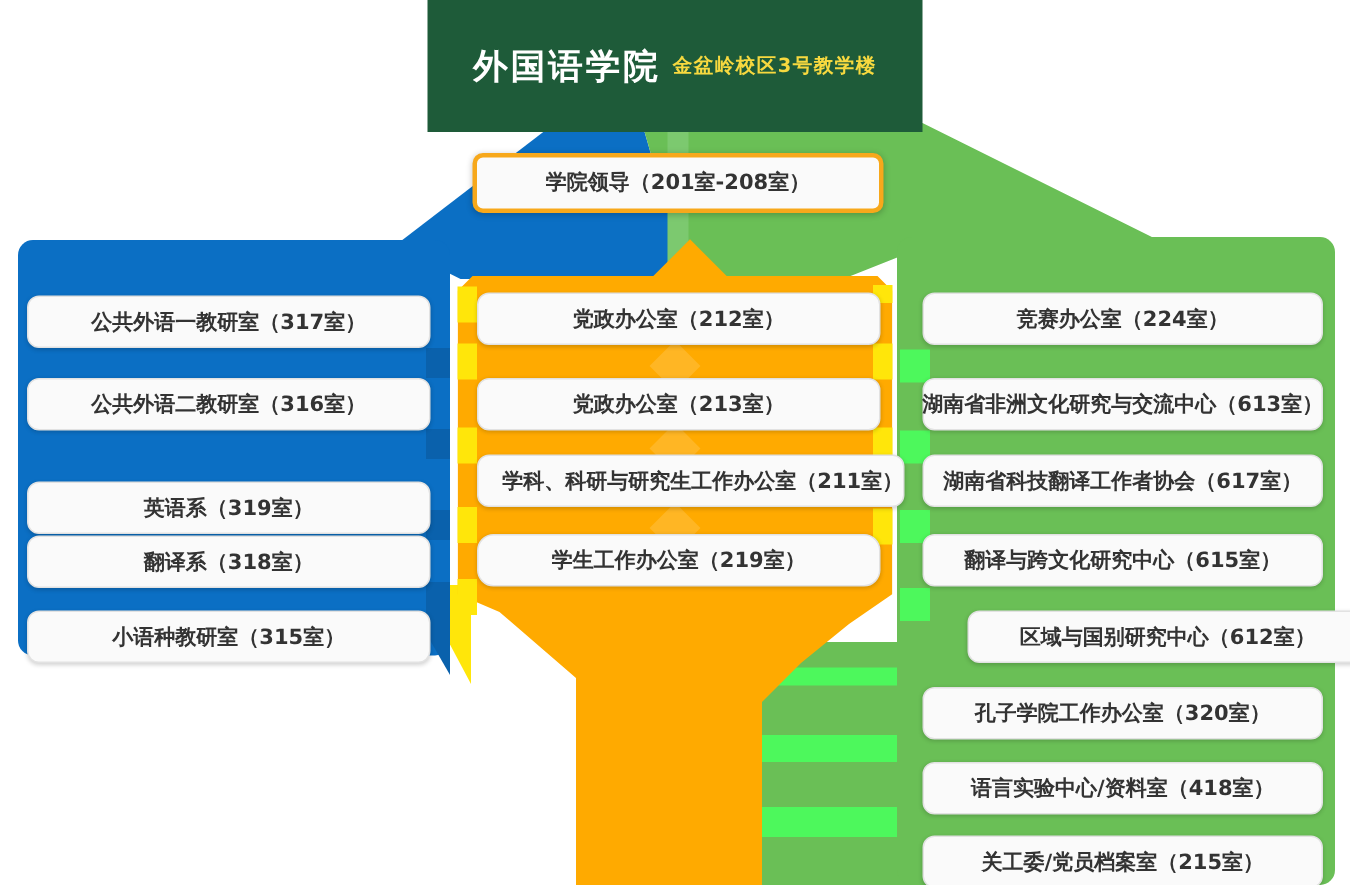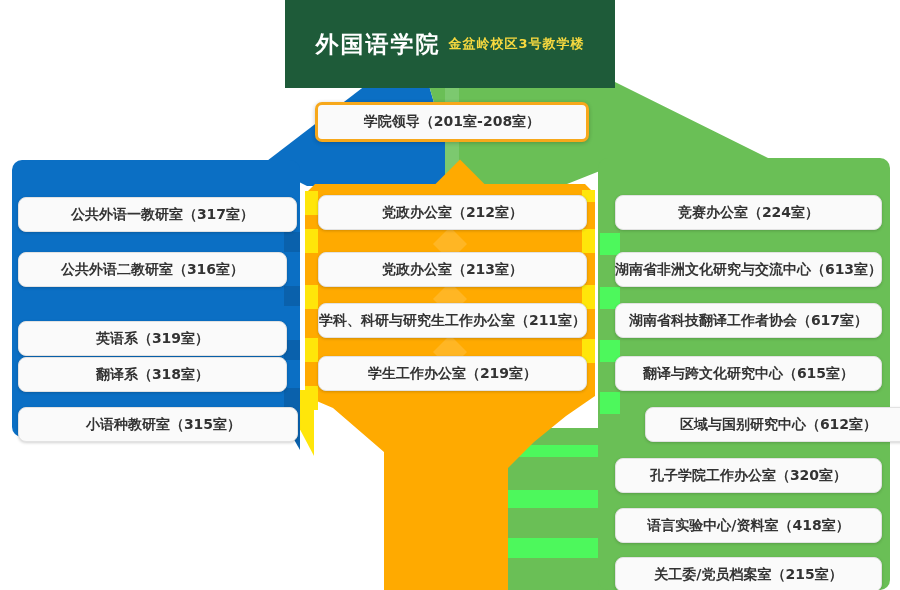--- a/index.html
+++ b/index.html
@@ -75,29 +75,29 @@
   <div class="abs wedge-blue"></div>
   <div class="abs wedge-yellow"></div>
 
   <div class="abs header">
     <div class="header-title">外国语学院</div>
     <div class="header-sub">金盆岭校区3号教学楼</div>
   </div>
 
   <div class="abs leadership">学院领导（201室-208室）</div>
 
-<div class="box" style="left: 18px; top: 197px; width: 267px; padding-left: 10px;">公共外语一教研室（317室）</div>
+<div class="box" style="left: 18px; top: 197px; width: 267px;">公共外语一教研室（317室）</div>
     <div class="box" style="left: 18px; top: 252px; width: 267px;">公共外语二教研室（316室）</div>
     <div class="box" style="left: 18px; top: 305px; width: 267px; margin-top: 16px;">英语系（319室）</div>
     <div class="box" style="left: 18px; top: 357px; width: 267px;">翻译系（318室）</div>
-    <div class="box" style="left: 18px; top: 407px; width: 267px; padding-left: 11px;">小语种教研室（315室）</div>
+    <div class="box" style="left: 18px; top: 407px; width: 267px;">小语种教研室（315室）</div>
     <div class="box" style="left: 318px; top: 195px; width: 267px; text-align: center;">党政办公室（212室）</div>
     <div class="box" style="left: 318px; top: 252px; width: 267px;">党政办公室（213室）</div>
-    <div class="box" style="left: 318px; top: 303px; width: 267px;">学科、科研与研究生工作办公室（211室）</div>
-    <div class="box" style="left: 318px; top: 356px; width: 267px;">学生工作办公室（219室）</div>
+    <div class="box" style="left: 318px; top: 303px; width: 267px; padding-left: 16px;">学科、科研与研究生工作办公室（211室）</div>
+    <div class="box" style="left: 318px; top: 356px; width: 267px; border-radius: 11px;">学生工作办公室（219室）</div>
     <div class="box" style="left: 615px; top: 195px; width: 265px;">竞赛办公室（224室）</div>
     <div class="box" style="left: 615px; top: 252px; width: 265px;">湖南省非洲文化研究与交流中心（613室）</div>
     <div class="box" style="left: 615px; top: 303px; width: 265px;">湖南省科技翻译工作者协会（617室）</div>
     <div class="box" style="left: 615px; top: 356px; width: 265px;">翻译与跨文化研究中心（615室）</div>
     <div class="box" style="left: 615px; top: 407px; width: 265px; margin-left: 30px;">区域与国别研究中心（612室）</div>
     <div class="box" style="left: 615px; top: 458px; width: 265px;">孔子学院工作办公室（320室）</div>
     <div class="box" style="left: 615px; top: 508px; width: 265px;">语言实验中心/资料室（418室）</div>
     <div class="box" style="left: 615px; top: 557px; width: 265px;">关工委/党员档案室（215室）</div>
     <div class="tab tab-blue" style="left: 284px; top: 232px; height: 20px;"></div>
     <div class="tab tab-blue" style="left: 284px; top: 286px; height: 20px;"></div>

